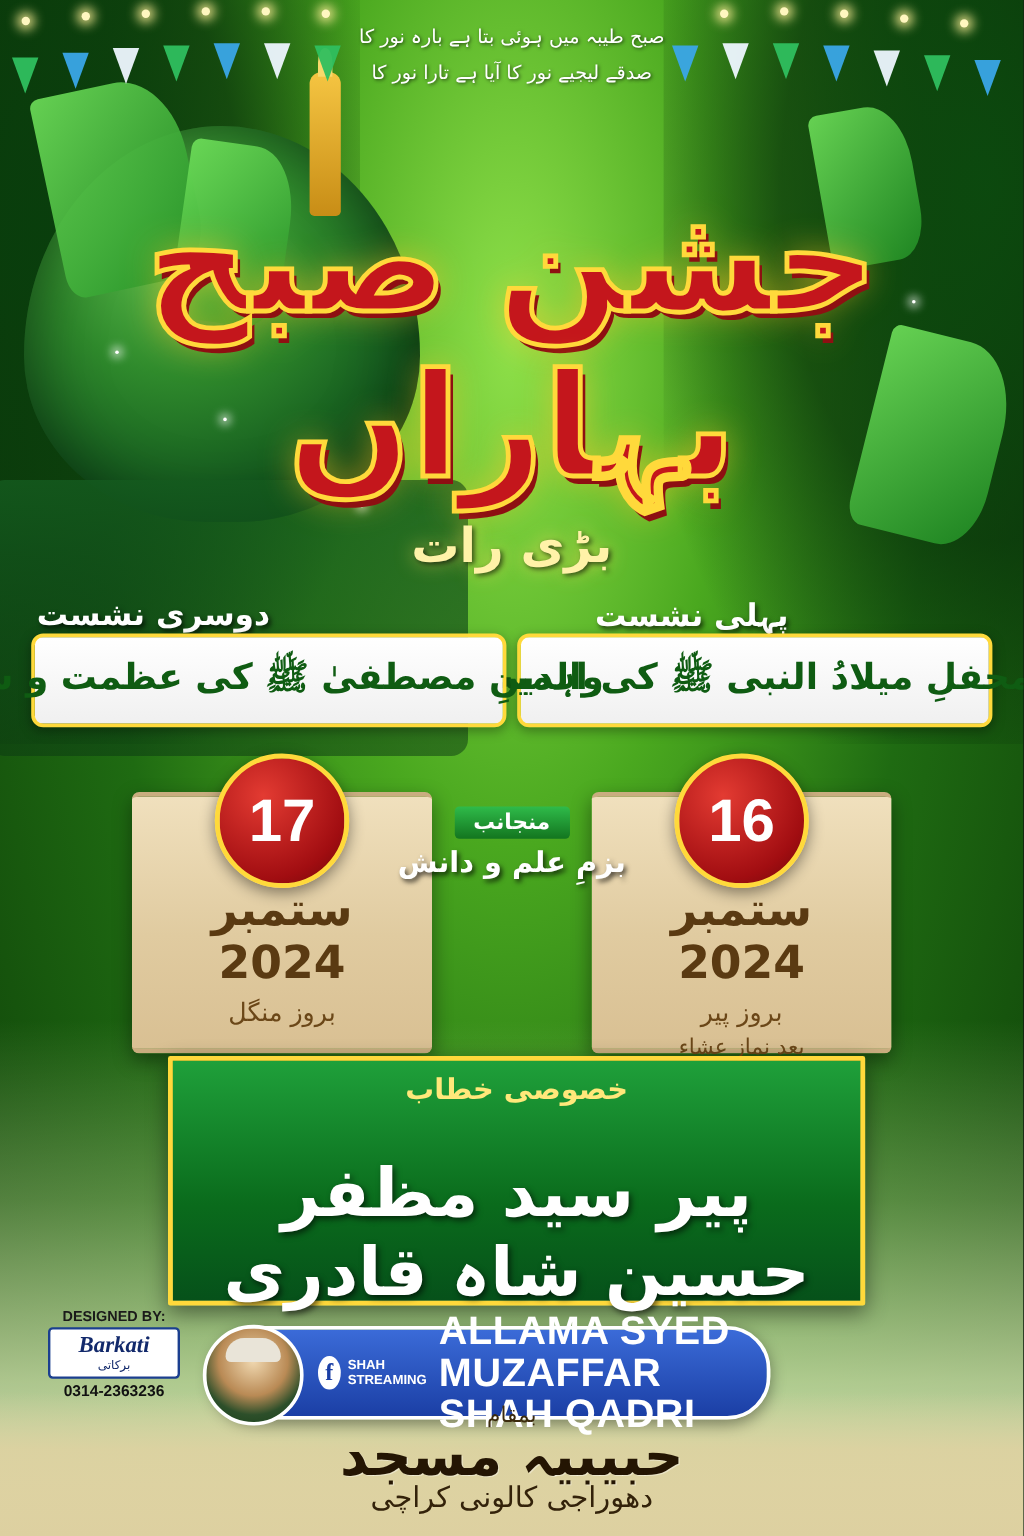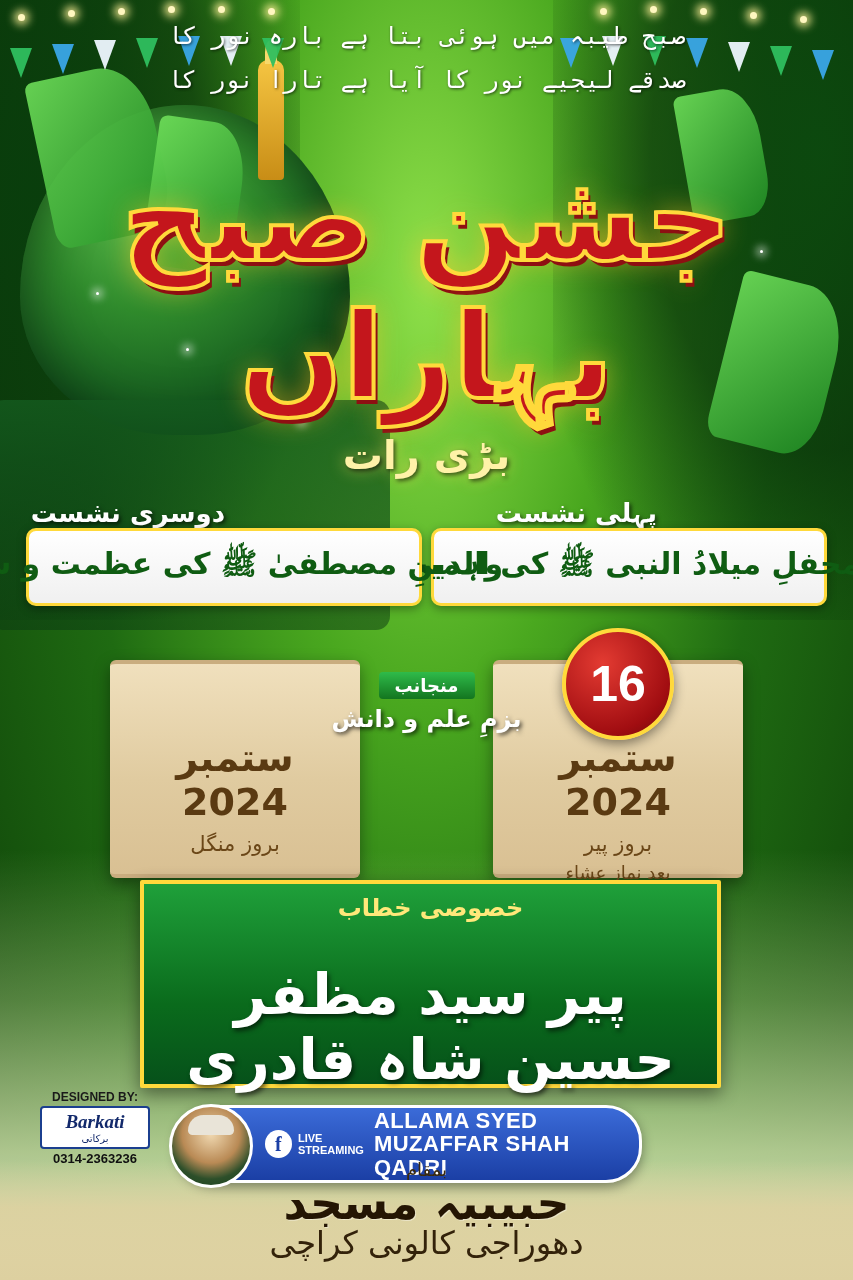--- a/index.html
+++ b/index.html
@@ -130,24 +130,23 @@
     unicode-bidi: bidi-override;
   }
   .couplet {
     position: absolute;
     top: 16px;
     left: 50%;
     transform: translateX(-50%);
     width: 560px;
     text-align: center;
     color: #ffffff;
-    font-size: 24px;
+    font-size: 16px;
     line-height: 1.85;
     text-shadow: 1px 1px 3px rgba(0,0,0,0.65);
-    font-family: Liberation Mono, monospace;
   }
   .couplet div { white-space: nowrap; }
 
   .main-title {
     position: absolute;
     top: 150px;
     left: 50%;
     transform: translateX(-50%);
     width: 800px;
     text-align: center;
@@ -407,21 +406,21 @@
   .live-text {
     margin-left: 6px;
     color: #ffffff;
     font-size: 11px;
     font-weight: bold;
     line-height: 1.1;
   }
   .live-name {
     margin-left: 10px;
     color: #ffffff;
-    font-size: 22px;
+    font-size: 33px;
     font-weight: bold;
     line-height: 1.05;
     letter-spacing: 0.5px;
   }
 
   
   .venue {
     position: absolute;
     left: 0;
     bottom: 18px;
@@ -434,21 +433,21 @@
     color: #3b2a0d;
     margin-bottom: -4px;
   }
   .venue-main {
     font-size: 46px;
     font-weight: bold;
     color: #241503;
     text-shadow: 1px 1px 0 rgba(255,255,255,0.4);
   }
   .venue-sub {
-    font-size: 32px;
+    font-size: 24px;
     color: #33220a;
     margin-top: -6px;
   }
 </style>
 </head>
 <body>
 
 <div class="poster">
 
   <div class="bg-dark-left"></div>
@@ -522,20 +521,21 @@
   <div class="scroll right">
     <div class="date-badge">16</div>
     <div class="scroll-inner urdu">
       <div class="scroll-line1">ستمبر 2024</div>
       <div class="scroll-line2">بروز پیر</div>
       <div class="scroll-line3">بعد نمازِ عشاء</div>
     </div>
   </div>
 
   <div class="scroll left">
+    <div class="date-badge">17</div>
     <div class="scroll-inner urdu">
       <div class="scroll-line1">ستمبر 2024</div>
       <div class="scroll-line2">بروز منگل</div>
     </div>
   </div>
 
   <div class="center-tag urdu">منجانب</div>
   <div class="center-topic urdu">بزمِ علم و دانش</div>
 
   <div class="speaker-panel">
@@ -551,21 +551,21 @@
     </div>
     <div class="designer-phone">0314-2363236</div>
   </div>
 
   <div class="live-bar">
     <div class="live-avatar">
       <div class="turban"></div>
     </div>
     <div class="fb-icon">f</div>
     <div class="live-text">
-      <div>LIVE</div>
+      <div>SHAH</div>
       <div>STREAMING</div>
     </div>
     <div class="live-name">
       <div>ALLAMA SYED</div>
       <div>MUZAFFAR SHAH QADRI</div>
     </div>
   </div>
 
   <div class="venue">
     <div class="venue-small urdu">بمقام</div>

